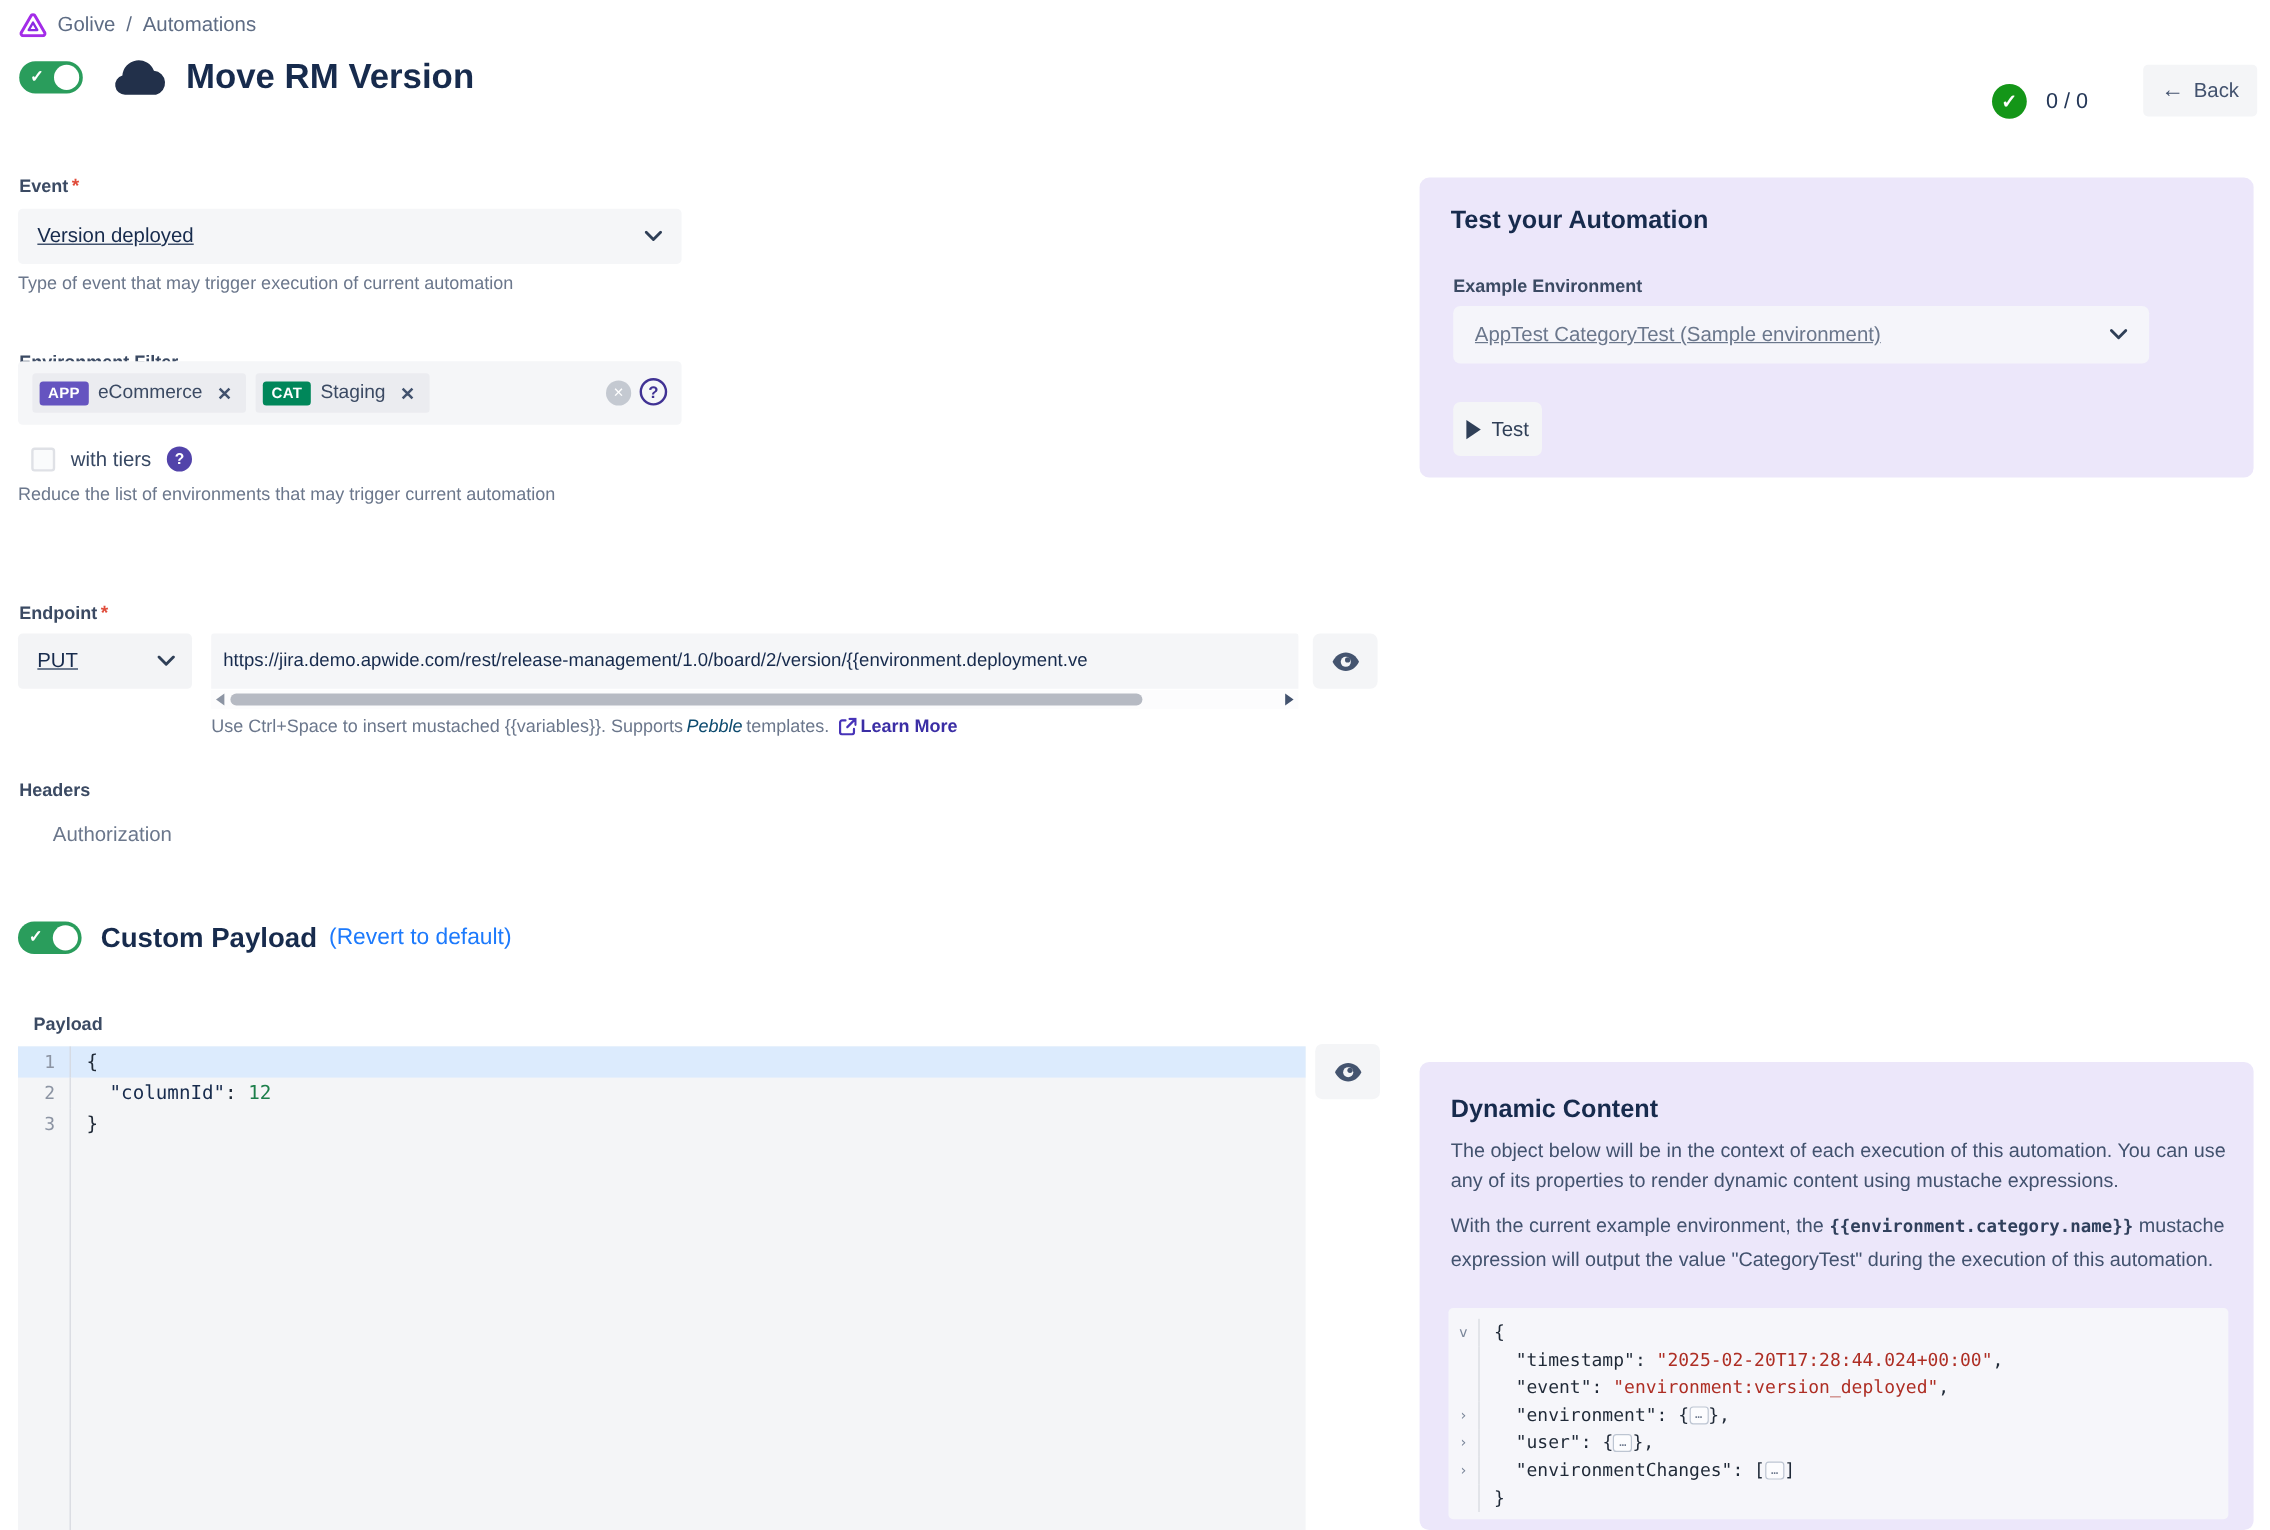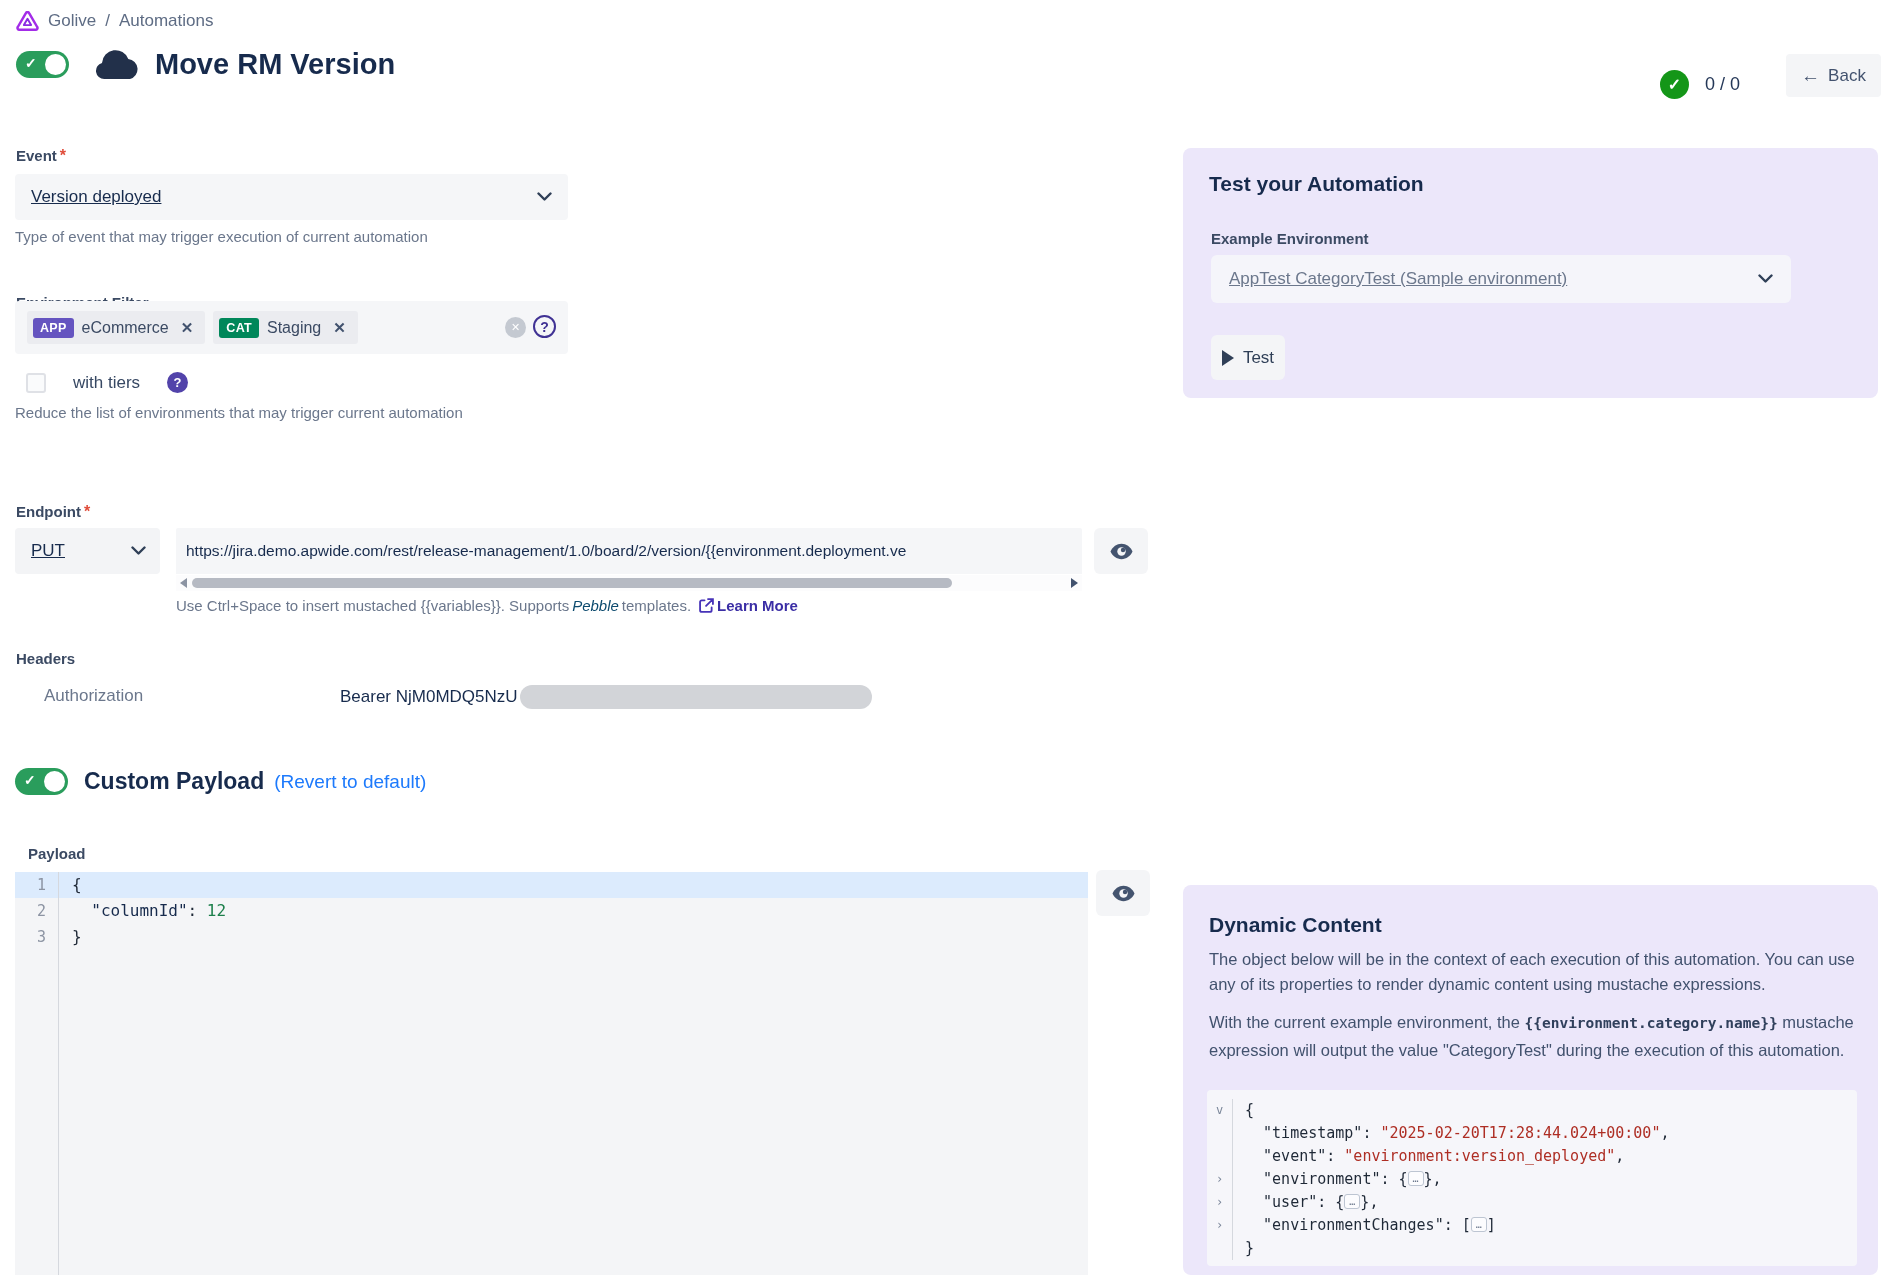--- a/index.html
+++ b/index.html
@@ -55,21 +55,21 @@
   .badge--app { background:#6554C0; }
   .badge--cat { background:#00875A; }
   .tag .tname { font-size:16px; color:#3B4A63; margin-left:8px; }
   .tag .tx { font-size:15px; font-weight:700; color:#42526E; margin-left:12px; cursor:pointer; }
   .envf-clear { position:absolute; right:42px; top:16px; width:21px; height:21px; border-radius:50%;
                 background:#C4C9D1; color:#fff; font-size:11px; display:flex; align-items:center;
                 justify-content:center; cursor:pointer; }
   .envf-help { position:absolute; right:12px; top:14px; width:23px; height:23px; border-radius:50%;
                border:2px solid #403294; color:#403294; font-size:14px; font-weight:700;
                display:flex; align-items:center; justify-content:center; cursor:pointer; background:transparent; }
-  .tiers-row { position:absolute; left:26px; top:372px; display:flex; align-items:center; gap:27px; }
+  .tiers-row { position:absolute; left:26px; top:372px; display:flex; align-items:center; gap:13px; }
   .checkbox { width:20px; height:20px; border:2px solid #DFE1E6; border-radius:3px; background:#FAFBFC; cursor:pointer; }
   .tiers-label { font-size:17px; color:#374863; }
   .help-filled { width:21px; height:21px; border-radius:50%; background:#5243AA; color:#fff; font-size:13px;
                  font-weight:700; display:flex; align-items:center; justify-content:center; cursor:pointer; }
   .envf-helper { position:absolute; left:15px; top:404px; }
 
   
   .endpoint-label { position:absolute; left:16px; top:503px; }
   .method-select { position:absolute; left:15px; top:528px; width:145px; height:46px; padding:0 14px 0 16px; background:#F3F4F6; }
   .url-field { position:absolute; left:176px; top:528px; width:906px; height:46px; background:#F5F6F8;
@@ -250,23 +250,20 @@
       <svg width="15" height="15" viewBox="0 0 14 14">
           <path d="M5.2 2.2H2.6A1.6 1.6 0 0 0 1 3.8v7.6A1.6 1.6 0 0 0 2.6 13h7.6a1.6 1.6 0 0 0 1.6-1.6V8.8" stroke="#4733B8" stroke-width="1.7" fill="none" stroke-linecap="round"></path>
           <path d="M8.4 1H13v4.6M12.8 1.2 6.6 7.4" stroke="#4733B8" stroke-width="1.7" fill="none" stroke-linecap="round"></path>
         </svg>
     </span>
     <span class="learn-more">Learn More</span>
   </div>
 
   <div class="headers-label lbl">Headers</div>
   <div class="hdr-name">Authorization</div>
-  <div class="hdr-value">
-    <span>Bearer NjM0MDQ5NzU</span><span class="redact"></span>
-  </div>
 
   <div class="cp-row">
     <div class="toggle">
       <span class="tick">✓</span>
       <span class="knob"></span>
     </div>
     <span class="cp-label">Custom Payload</span>
     <span class="cp-revert">(Revert to default)</span>
   </div>
 

